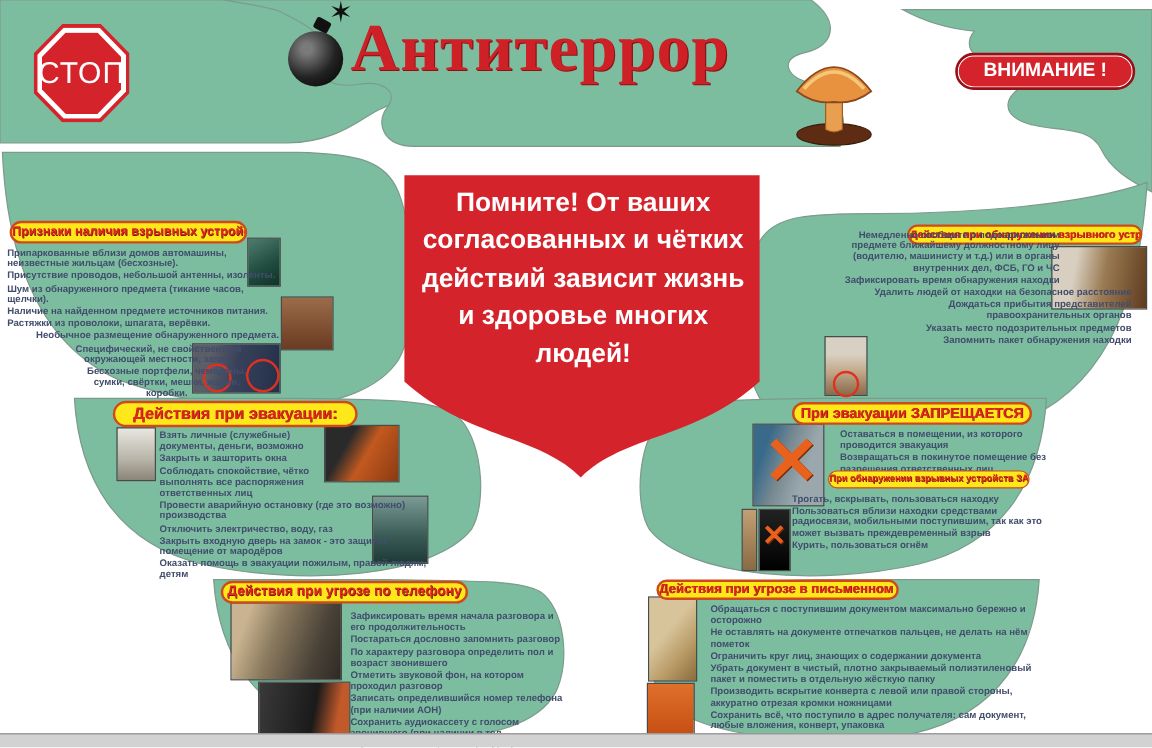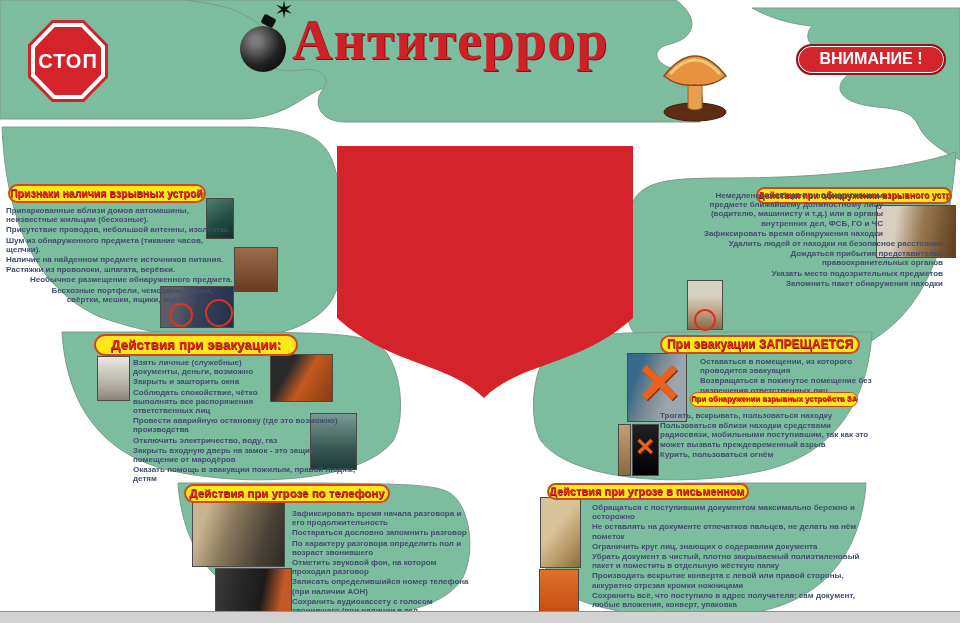--- a/index.html
+++ b/index.html
@@ -7,21 +7,21 @@
           font-family:"Liberation Sans",sans-serif;}
   svg.bg{position:absolute;left:0;top:0;z-index:0;}
   .cloud,.leaf{fill:var(--green);stroke:#7d9a8c;stroke-width:1;}
   .banner{fill:var(--red);}
   
   .stop-sign{position:absolute;left:28px;top:20px;width:80px;height:82px;z-index:2;}
   .oct{position:absolute;clip-path:polygon(30% 0,70% 0,100% 30%,100% 70%,70% 100%,30% 100%,0 70%,0 30%);}
   .oct-outer{inset:0;background:var(--red);}
   .oct-mid{inset:3px;background:#ffffff;}
   .oct-in{inset:7px;background:var(--red);display:flex;align-items:center;justify-content:center;}
-  .stop-sign span{color:#fff;font-weight:bold;font-size:20px;letter-spacing:1px;}
+  .stop-sign span{color:#fff;font-weight:normal;font-size:25px;letter-spacing:1px;}
   .bomb{position:absolute;left:238px;top:2px;width:64px;height:74px;z-index:2;}
   .bomb .sphere{position:absolute;left:2px;top:24px;width:46px;height:46px;border-radius:50%;
     background:radial-gradient(circle at 34% 32%, #7a7a7a 0 10%, #222 55%, #000 100%);}
   .bomb .cap{position:absolute;left:24px;top:14px;width:13px;height:10px;background:#111;transform:rotate(28deg);border-radius:2px;}
   .bomb .spark{position:absolute;left:36px;top:-6px;font-size:24px;color:#111;}
   .poster-title{position:absolute;left:292px;top:8px;margin:0;z-index:2;
     font-family:"Liberation Serif",serif;font-weight:bold;font-size:56px;color:#cd2127;
     letter-spacing:1px;text-shadow:1px 1px 0 #8a1114;}
   .mushroom{position:absolute;left:660px;top:46px;z-index:2;}
   .attention{position:absolute;left:796px;top:44px;width:150px;height:31px;z-index:2;
@@ -120,29 +120,31 @@
     <svg width="70" height="76" viewBox="0 0 70 76">
       <ellipse cx="35" cy="66" rx="31" ry="9" fill="#5e2c12" stroke="#3a1a08" stroke-width="1"></ellipse>
       <path d="M28,34 L28,62 Q35,66 42,62 L42,34 Z" fill="#e8a050" stroke="#a05a20" stroke-width="1"></path>
       <path d="M4,30 Q35,-10 66,30 Q52,41 35,39 Q18,41 4,30 Z" fill="#e8923f" stroke="#8a4a1f" stroke-width="1.5"></path>
       <path d="M10,28 Q35,0 60,28" fill="none" stroke="#f5c879" stroke-width="3"></path>
     </svg>
   </div>
 
   <div class="attention">ВНИМАНИЕ !</div>
 
+  <div class="center-msg">Помните! От ваших согласованных и чётких действий зависит жизнь и здоровье многих людей!</div>
 
   <div class="pill pill-signs">Признаки наличия взрывных устройств:</div>
   <ul class="list list-signs">
     <li>Припаркованные вблизи домов автомашины, неизвестные жильцам (бесхозные).</li>
     <li>Присутствие проводов, небольшой антенны, изоленты.</li>
     <li>Шум из обнаруженного предмета (тикание часов, щелчки).</li>
     <li>Наличие на найденном предмете источников питания.</li>
     <li>Растяжки из проволоки, шпагата, верёвки.</li>
     <li>Необычное размещение обнаруженного предмета.</li>
+    <li>Специфический, не свойственный окружающей местности, запах.</li>
     <li>Бесхозные портфели, чемоданы, сумки, свёртки, мешки, ящики, коробки.</li>
   </ul>
   <div class="photo p-bag"></div>
   <div class="photo p-corridor1"></div>
   <div class="photo p-truck">
     <span class="ring" style="left:8px;top:16px;width:20px;height:20px;"></span>
     <span class="ring" style="left:44px;top:12px;width:24px;height:24px;"></span>
   </div>
 
   <div class="pill pill-evac">Действия при эвакуации:</div>

